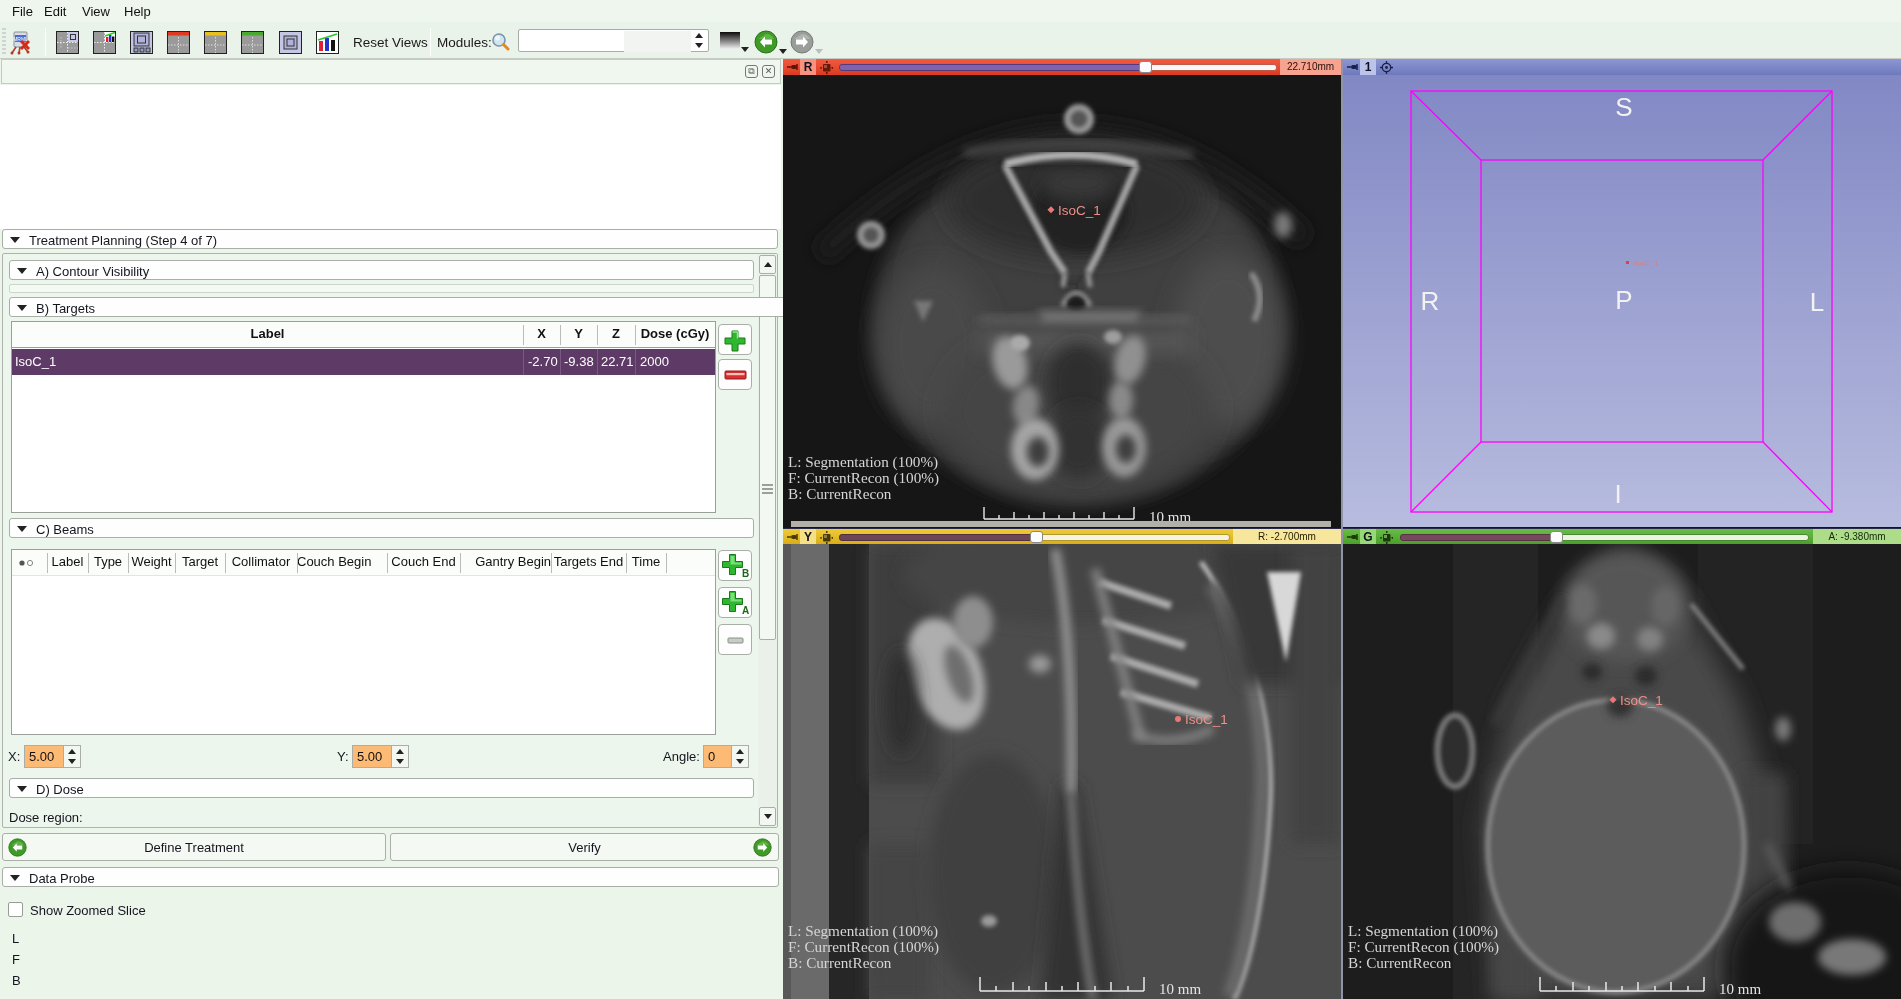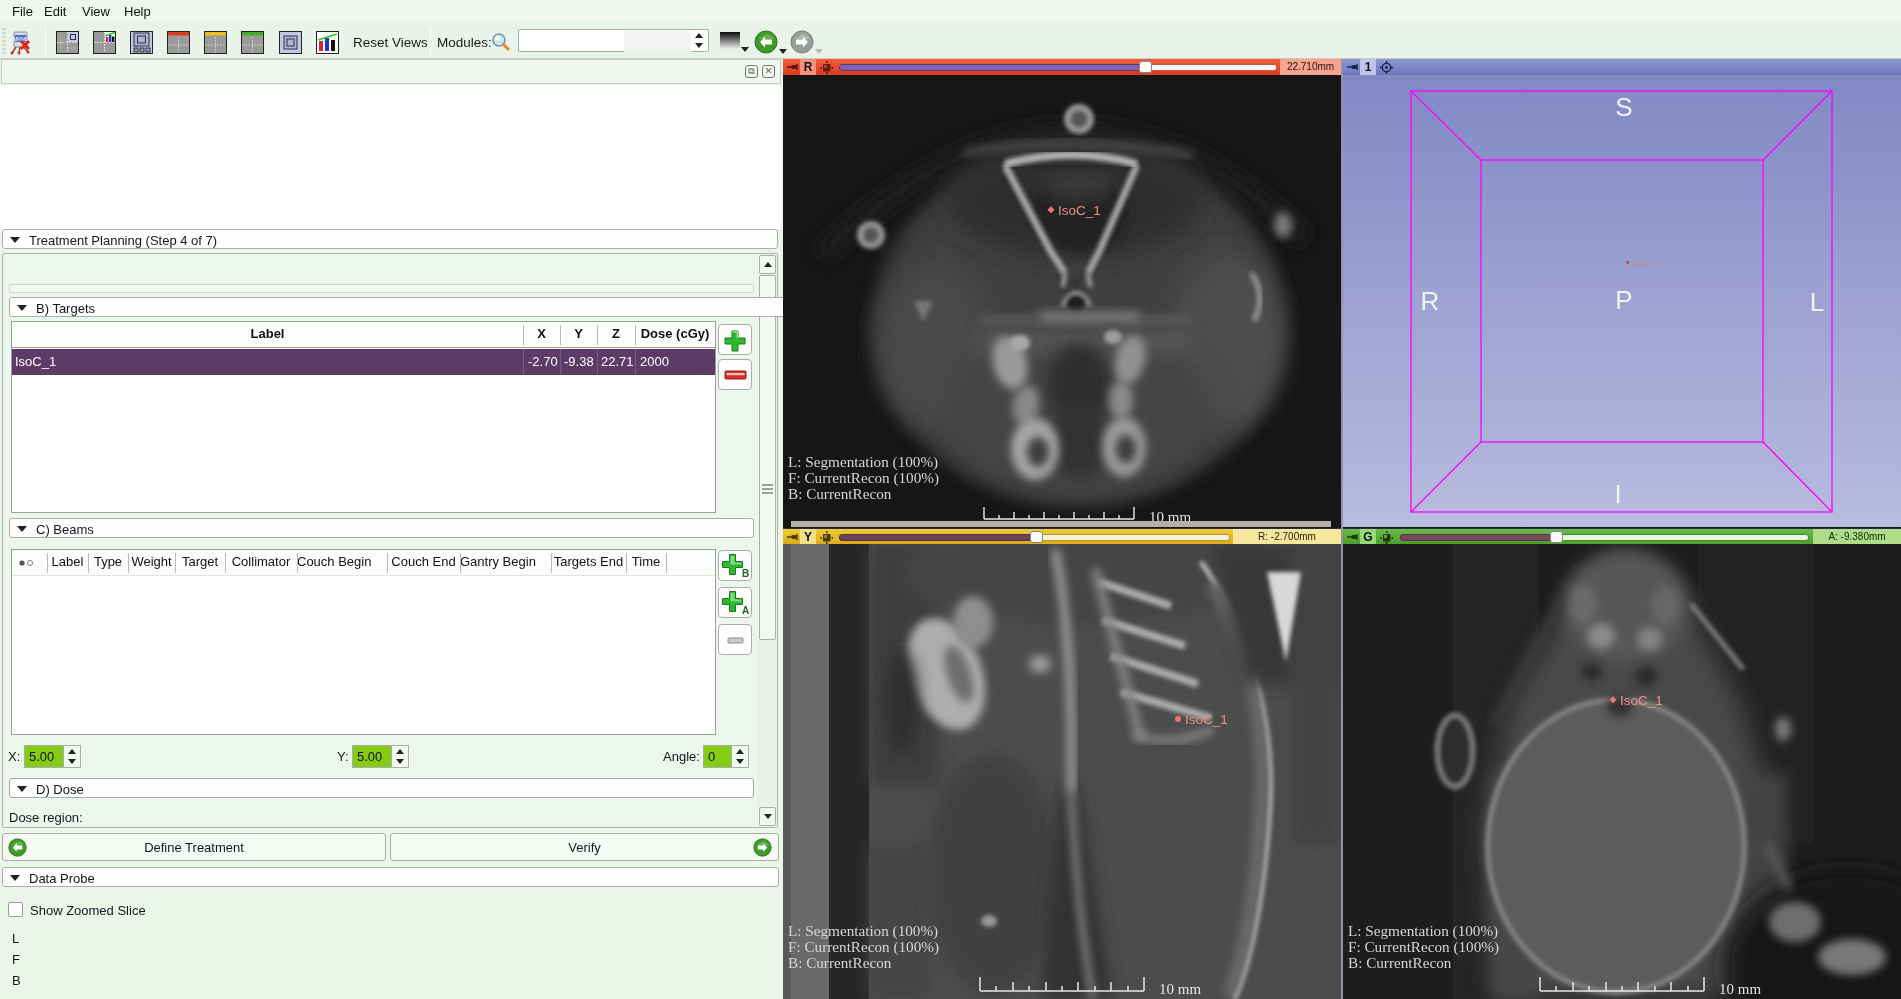--- a/index.html
+++ b/index.html
@@ -14,21 +14,21 @@
 #leftpanel { position:absolute; left:0; top:59px; width:783px; height:940px; background:#ecf5ea; }
 #docktitle { position:absolute; left:1px; top:0px; width:780px; height:25px; background:#f0f7ef; border:1px solid #c5cac2; }
 .dockbtn { position:absolute; top:5px; width:13px; height:13px; border:1px solid #777; border-radius:3px; color:#555; font-size:9px; text-align:center; line-height:11px; background:#f0f7ef; }
 #whitearea { position:absolute; left:0px; top:26px; width:781px; height:144px; background:#ffffff; }
 .secheader { position:absolute; background:#fdfefd; border:1px solid #a9afa8; border-radius:3px; }
 .secheader .tri { position:absolute; left:7px; top:7px; width:0; height:0; border-left:5px solid transparent; border-right:5px solid transparent; border-top:6px solid #222; }
 .secheader .txt { position:absolute; left:26px; top:3px; color:#15151f; }
 #scrollc { position:absolute; left:2px; top:194px; width:776px; height:575px; border:1px solid #aeb4ad; border-radius:2px; background:#edf6ec; }
 .sbtn { position:absolute; background:#f2f7f1; border:1px solid #a9afa8; border-radius:2px; }
 .ctrlbtn { position:absolute; width:34px; height:31px; background:#fdfefd; border:1px solid #a9afa8; border-radius:4px; }
-.spinbox { position:absolute; height:23px; background:#84cc16; border:1px solid #a9afa8; }
+.spinbox { position:absolute; height:23px; background:#fdba74; border:1px solid #a9afa8; }
 .spinarrows { position:absolute; width:17px; height:23px; background:#f2f7f1; border:1px solid #a9afa8; border-left:none; }
 .uarr { position:absolute; left:4px; top:4px; width:0; height:0; border-left:4px solid transparent; border-right:4px solid transparent; border-bottom:5px solid #222; }
 .darr { position:absolute; left:4px; bottom:4px; width:0; height:0; border-left:4px solid transparent; border-right:4px solid transparent; border-top:5px solid #222; }
 #views { position:absolute; left:783px; top:59px; width:1118px; height:940px; background:#151515; }
 .vhead { position:absolute; height:16px; font-size:12px; }
 .vlabel { position:absolute; top:0; height:16px; text-align:center; line-height:16px; color:#101020; font-weight:bold; }
 .groove { position:absolute; top:5px; height:7px; border-radius:3px; }
 .vtext { position:absolute; top:0; height:16px; line-height:16px; font-size:10px; color:#26100a; text-align:center; }
 .handle { position:absolute; top:2px; width:13px; height:12px; background:#fcfcfc; border:1px solid #888; border-radius:3px; }
 .ovl { font-family:"Liberation Serif", serif; font-size:15.2px; fill:#d6d6d6; }
@@ -160,20 +160,24 @@
         <div class="uarr" style="left:4px;top:6px"></div>
       </div>
     <div class="sbtn" style="left:756px;top:553px;width:17px;height:19px">
         <div class="darr" style="left:4px;bottom:6px"></div>
       </div>
     <div class="sbtn" style="left:756px;top:21px;width:17px;height:365px;background:#f4f8f3"></div>
     <div class="abs" style="left:759px;top:230px;width:11px;height:1.5px;background:#9aa19a"></div>
     <div class="abs" style="left:759px;top:234px;width:11px;height:1.5px;background:#9aa19a"></div>
     <div class="abs" style="left:759px;top:238px;width:11px;height:1.5px;background:#9aa19a"></div>
 
+    <div class="secheader" style="left:6px;top:6px;width:745px;height:20px">
+      <div class="tri"></div>
+        <div class="txt">A) Contour Visibility</div>
+    </div>
     <div class="abs" style="left:6px;top:30px;width:745px;height:9px;background:#f4f9f3;border:1px solid #cdd4cc;border-radius:2px"></div>
 
     <div class="secheader" style="left:6px;top:43px;width:809px;height:20px">
       <div class="tri"></div>
         <div class="txt">B) Targets</div>
     </div>
 
     <div class="abs" style="left:8px;top:67px;width:705px;height:192px;background:#fff;border:1px solid #9aa099">
       <div class="abs" style="left:0;top:0;width:703px;height:26px;background:#fbfdfb;border-bottom:1px solid #9aa099">
         <div class="abs" style="left:0;top:4px;width:511px;text-align:center;font-weight:bold">Label</div>
@@ -222,21 +226,21 @@
             <circle cx="4" cy="4" r="2.6" fill="#555"></circle>
             <circle cx="12" cy="4" r="2.6" fill="none" stroke="#888"></circle>
           </svg>
         <div class="abs" style="left:35px;top:4px;width:41px;text-align:center">Label</div>
         <div class="abs" style="left:76px;top:4px;width:40px;text-align:center">Type</div>
         <div class="abs" style="left:116px;top:4px;width:47px;text-align:center">Weight</div>
         <div class="abs" style="left:163px;top:4px;width:50px;text-align:center">Target</div>
         <div class="abs" style="left:213px;top:4px;width:72px;text-align:center">Collimator</div>
         <div class="abs" style="left:285px;top:4px;width:90px;">Couch Begin</div>
         <div class="abs" style="left:375px;top:4px;width:73px;text-align:center">Couch End</div>
-        <div class="abs" style="left:448px;top:4px;width:91px;text-align:left">Gantry Begin</div>
+        <div class="abs" style="left:448px;top:4px;width:91px;text-align:right">Gantry Begin</div>
         <div class="abs" style="left:539px;top:4px;width:75px;text-align:center">Targets End</div>
         <div class="abs" style="left:614px;top:4px;width:40px;text-align:center">Time</div>
         <div class="abs" style="left:35px;top:3px;width:1px;height:20px;background:#b8beb7"></div>
         <div class="abs" style="left:76px;top:3px;width:1px;height:20px;background:#b8beb7"></div>
         <div class="abs" style="left:116px;top:3px;width:1px;height:20px;background:#b8beb7"></div>
         <div class="abs" style="left:163px;top:3px;width:1px;height:20px;background:#b8beb7"></div>
         <div class="abs" style="left:213px;top:3px;width:1px;height:20px;background:#b8beb7"></div>
         <div class="abs" style="left:285px;top:3px;width:1px;height:20px;background:#b8beb7"></div>
         <div class="abs" style="left:375px;top:3px;width:1px;height:20px;background:#b8beb7"></div>
         <div class="abs" style="left:448px;top:3px;width:1px;height:20px;background:#b8beb7"></div>

